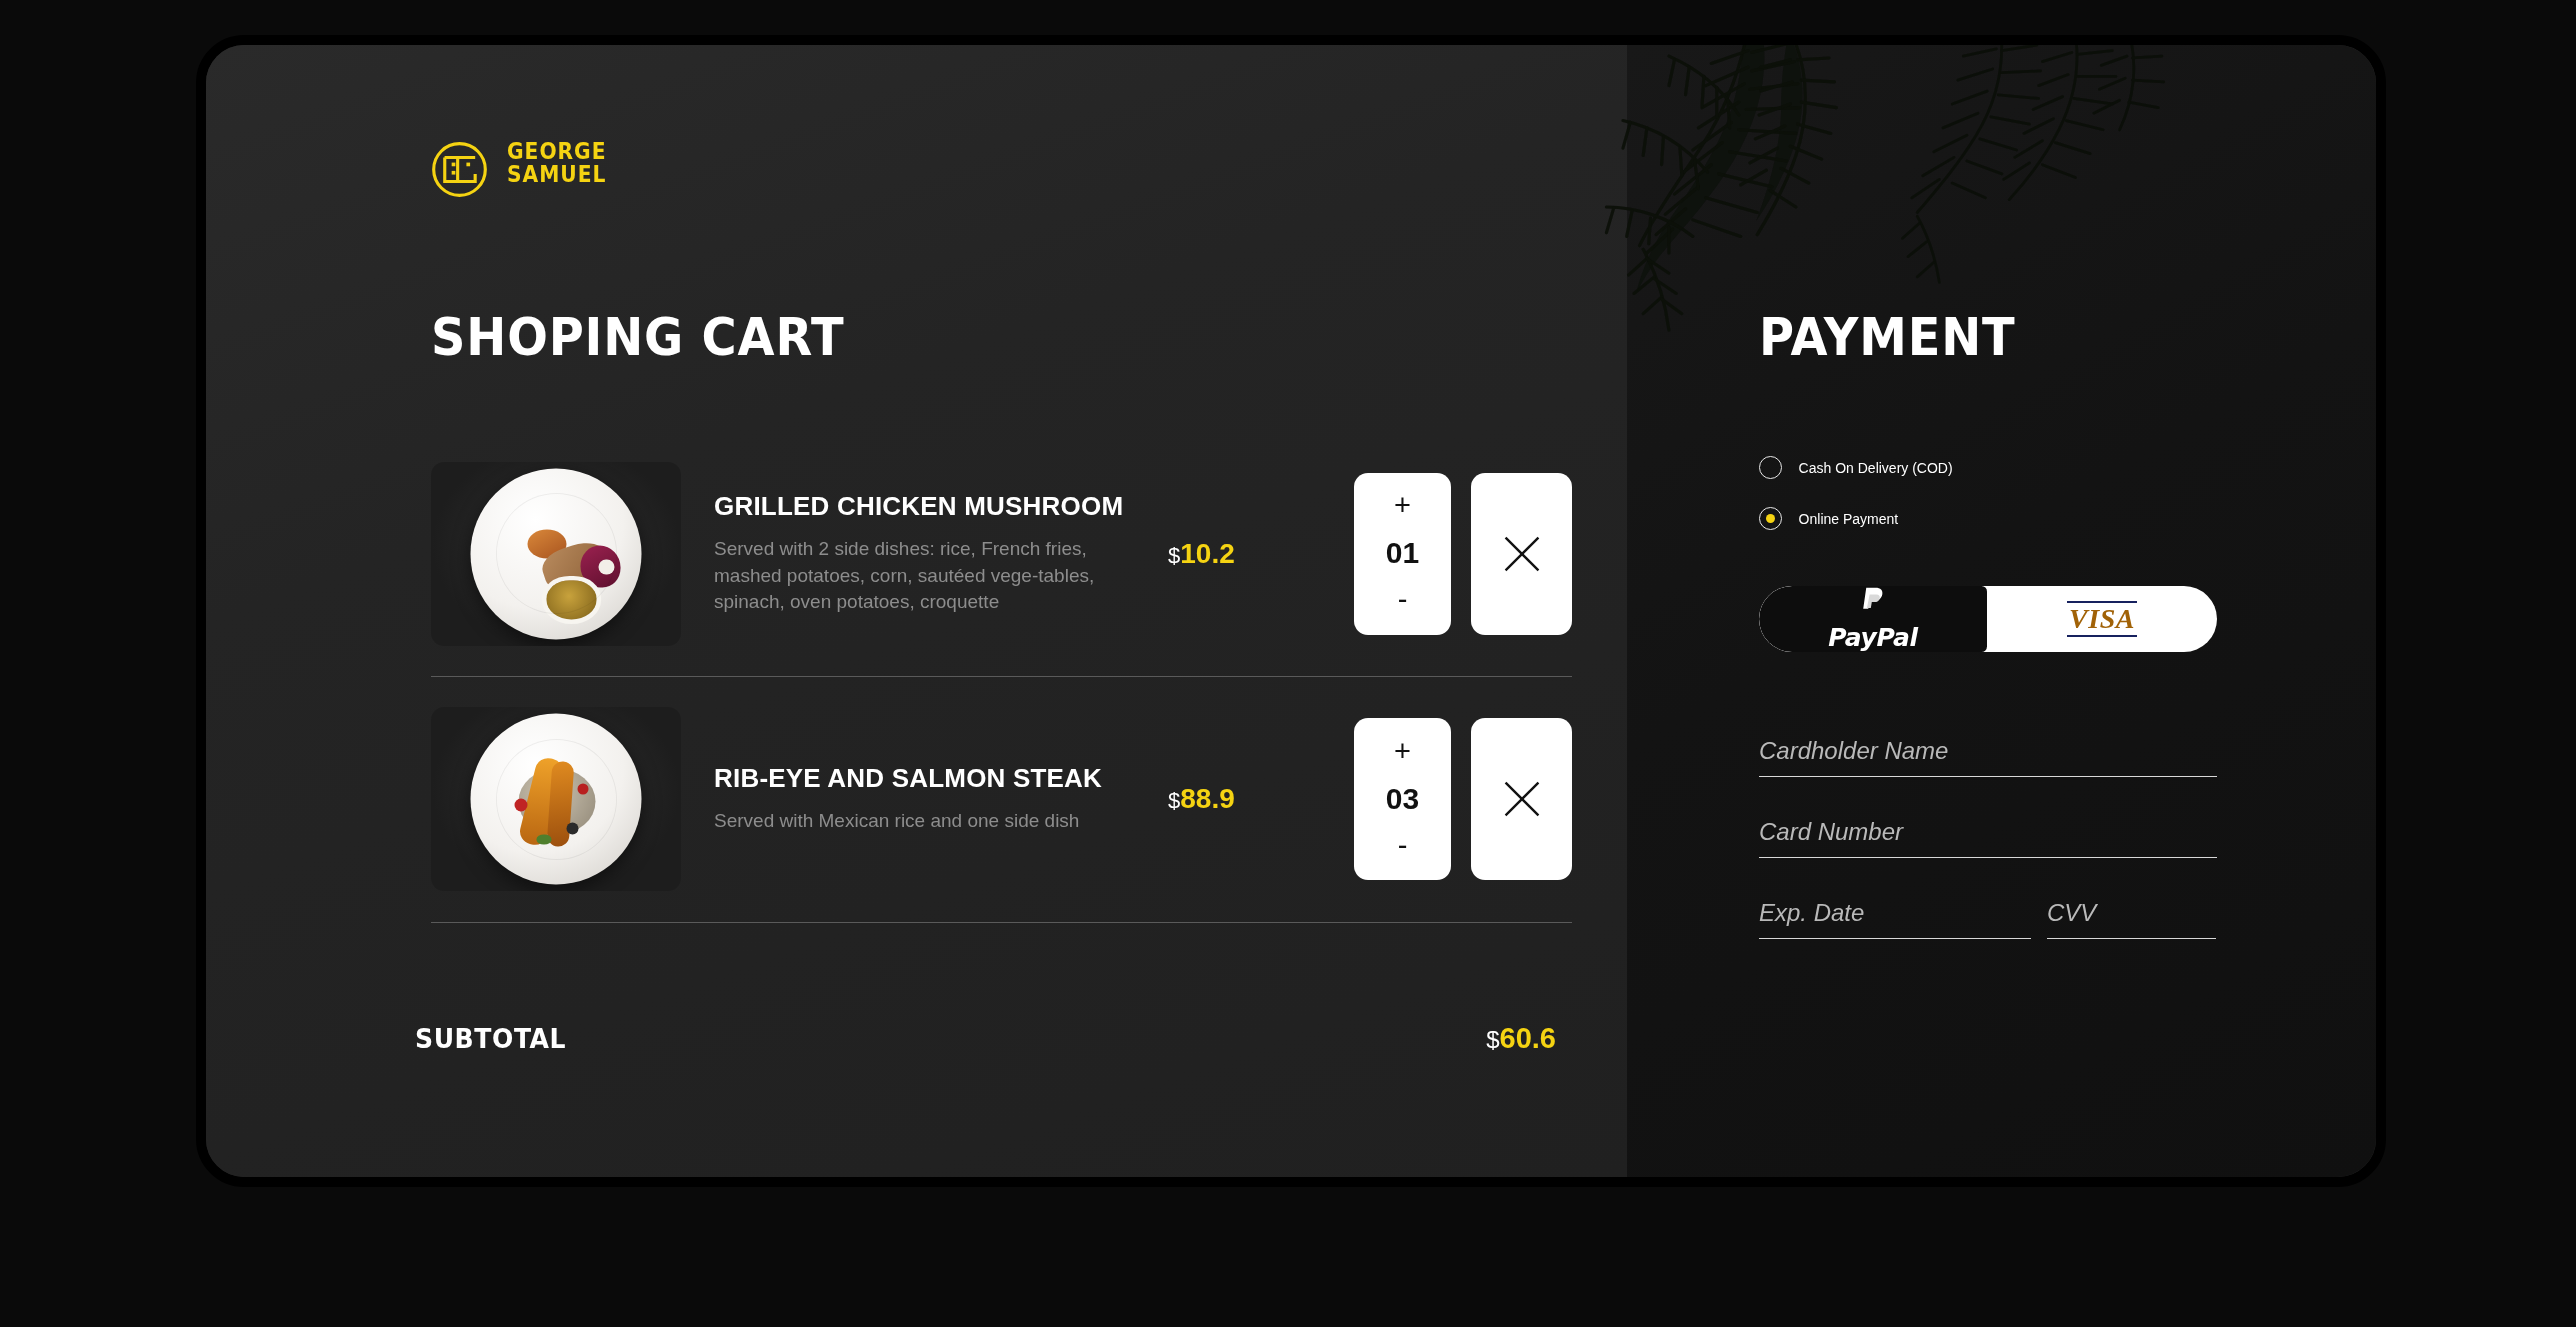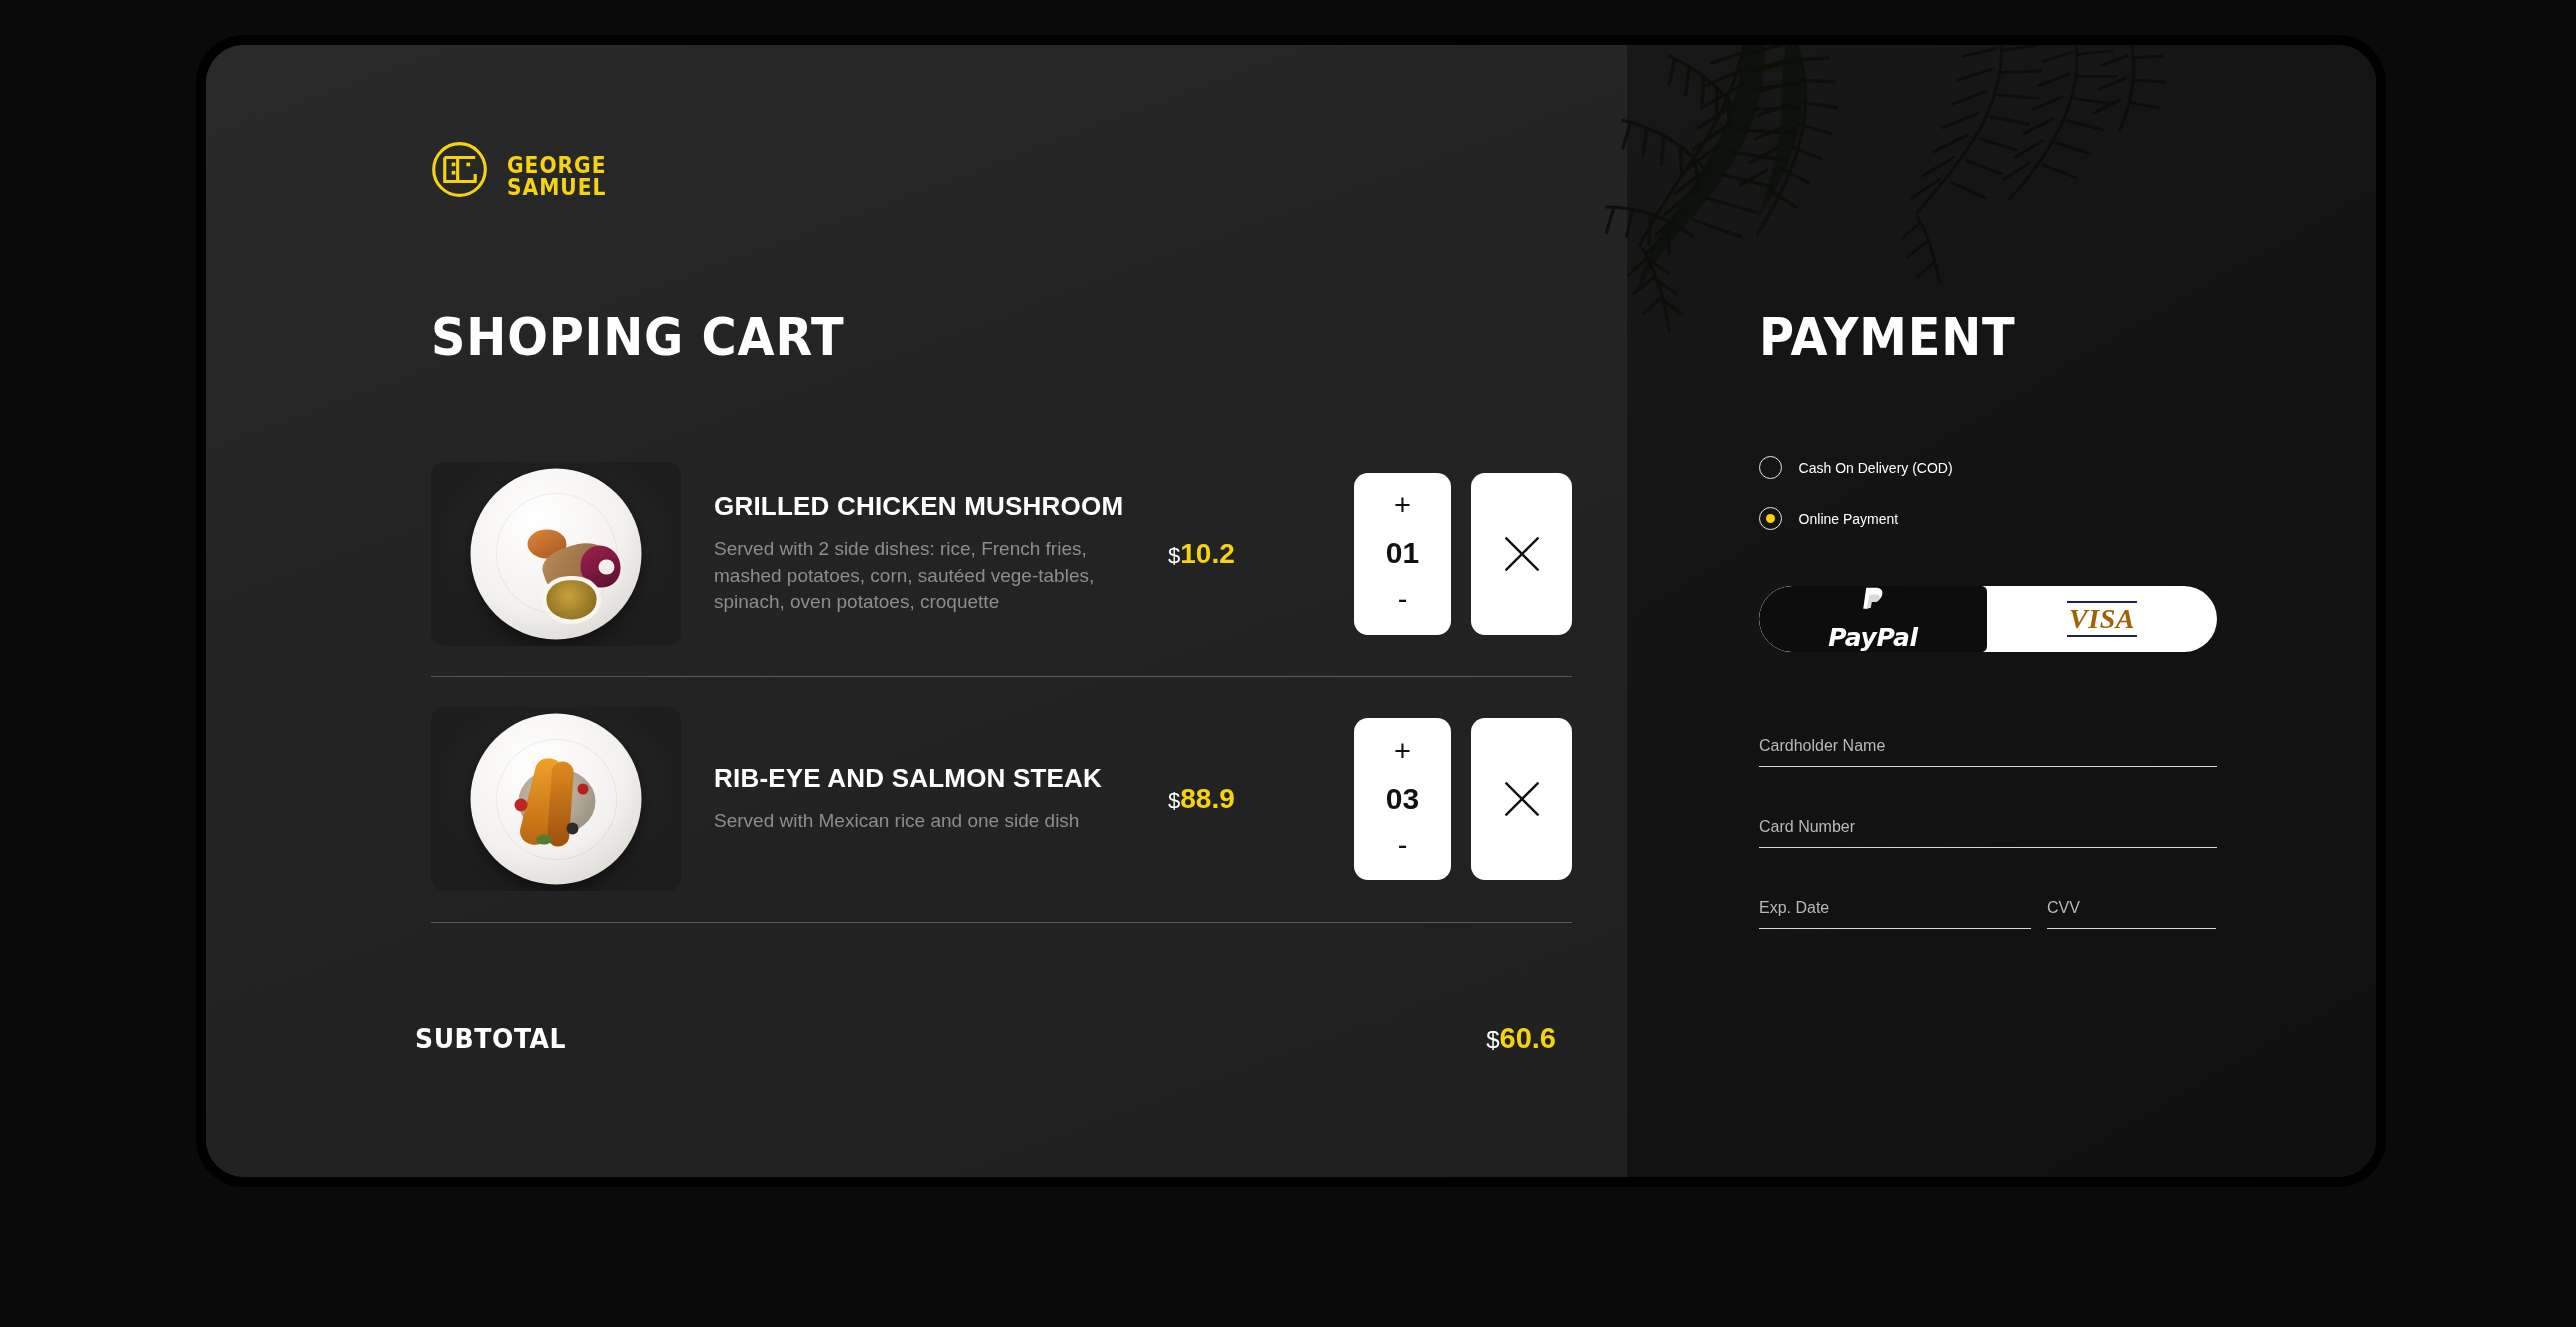--- a/index.html
+++ b/index.html
@@ -61,21 +61,21 @@
     z-index: 3;
     opacity: .95;
   }
 
   
   #logo {
     position: absolute;
     left: 224px;
     top: 95px;
     display: flex;
-    align-items: flex-end;
+    align-items: flex-start;
     gap: 18.4px;
     z-index: 5;
   }
   #logo-mark { width: 59px; height: 59px; display: block; }
   #logo-text {
     display: flex;
     flex-direction: column;
     line-height: .98;
   }
   #logo-text span {
@@ -333,24 +333,25 @@
     line-height: 1.05;
   }
 
   
   .field {
     position: absolute;
     border-bottom: 1.8px solid #d8d8d8;
   }
   .field-label {
     color: #b9b9b9;
-    font-size: 16px;
+    font-size: 24px;
     font-family: "Liberation Sans", sans-serif;
     display: block;
     padding-bottom: 11px;
+    font-style: italic;
   }
   #field-cardholder { left: 132px; top: 692px; width: 458px; }
   #field-cardnumber { left: 132px; top: 773px; width: 458px; }
   #field-exp  { left: 132px; top: 854px; width: 272px; }
   #field-cvv  { left: 420px; top: 854px; width: 169px; }
 
   
   #checkout-btn {
     position: absolute;
     left: 260px;

